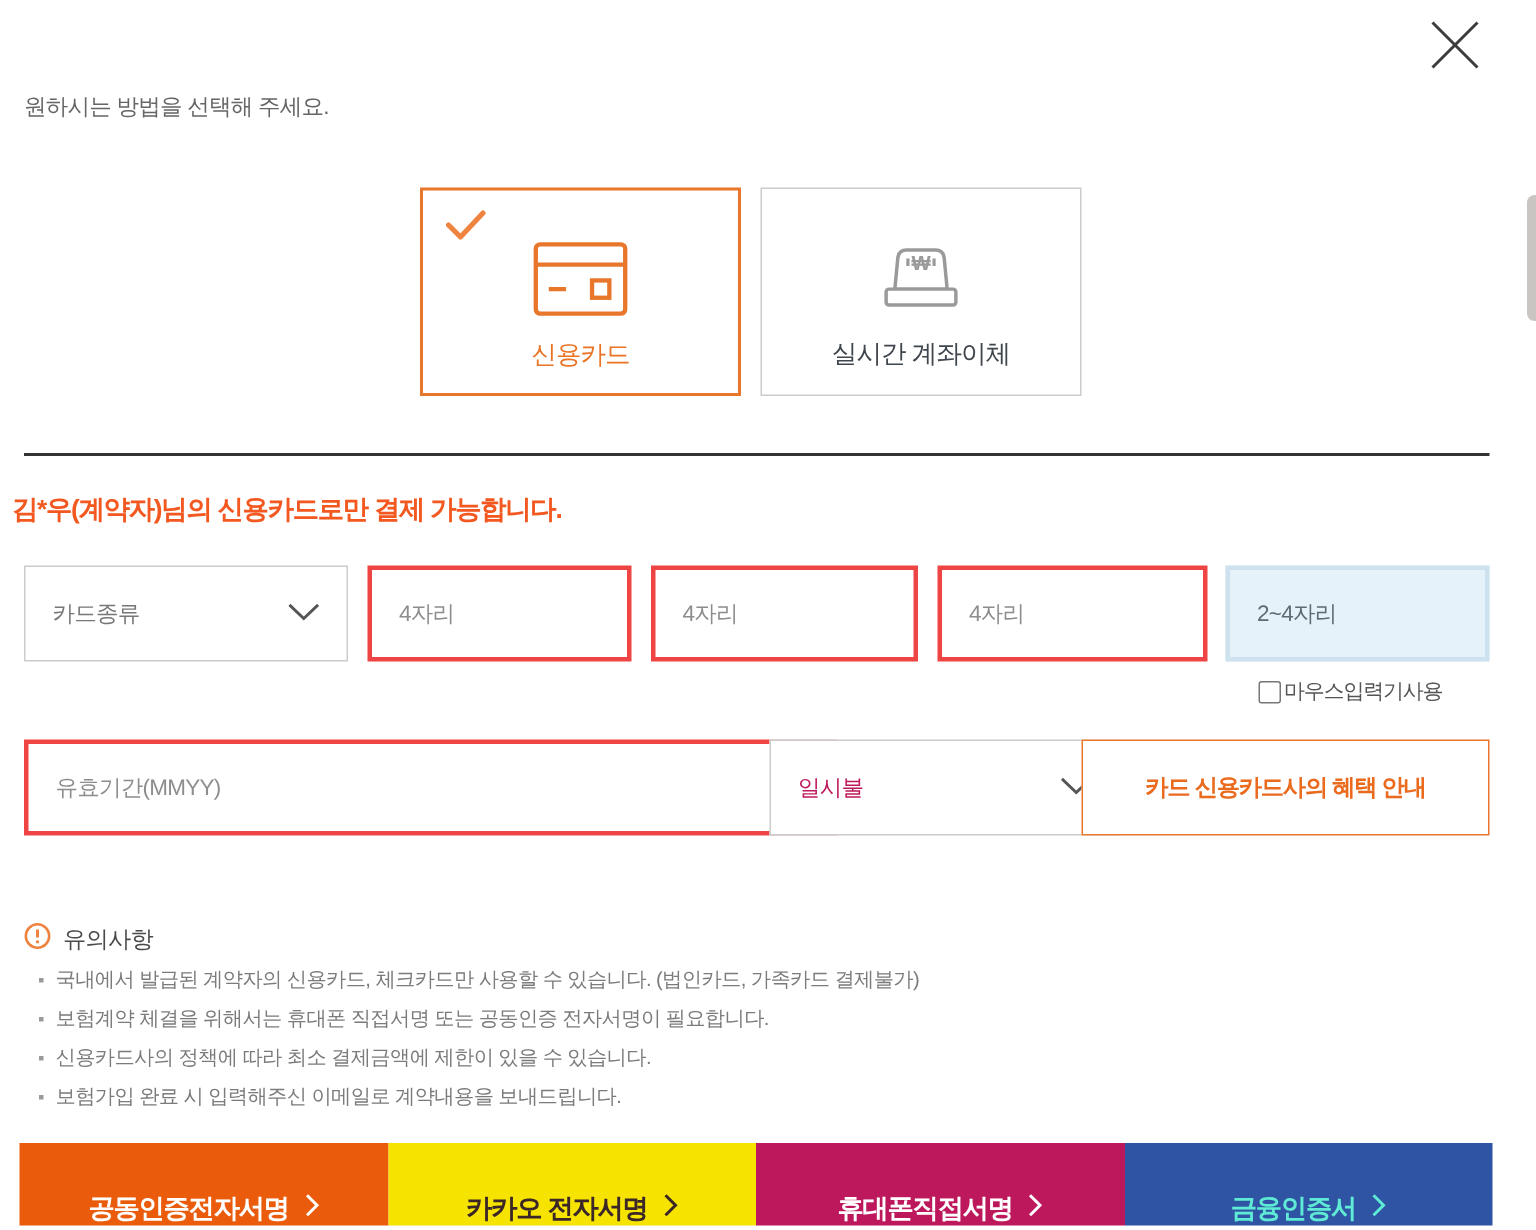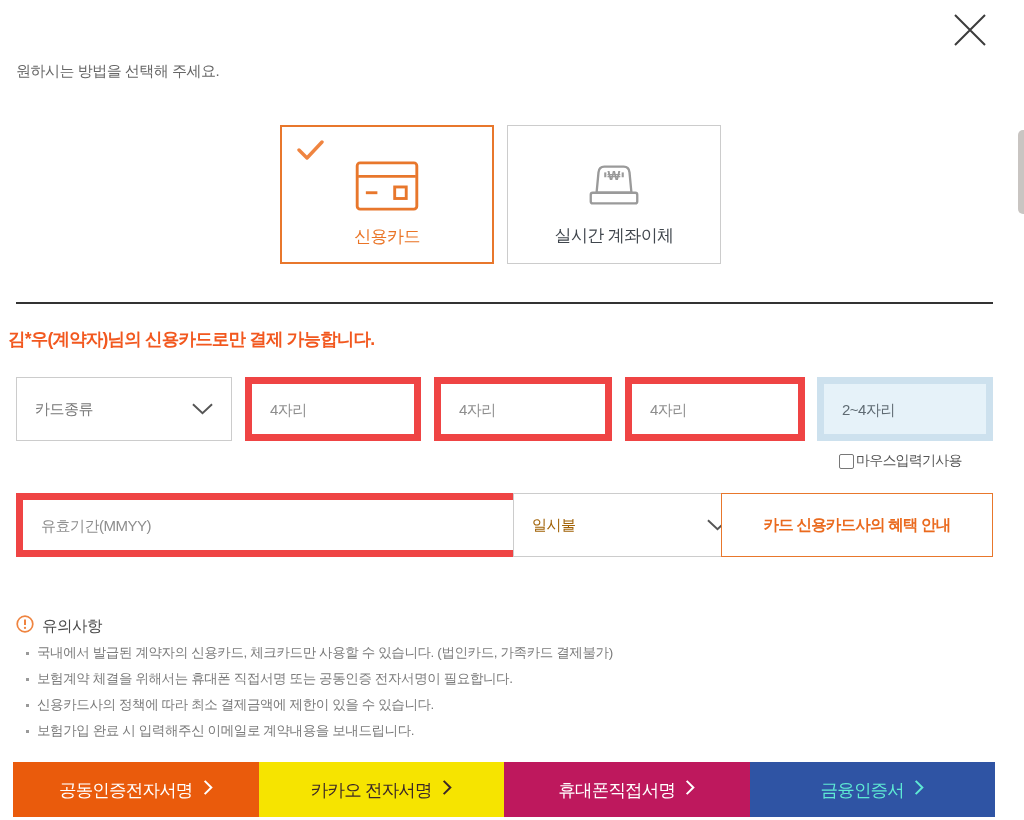--- a/index.html
+++ b/index.html
@@ -24,21 +24,21 @@
   .card .check { position:absolute; left:15px; top:13px; }
 
   .divider { position:absolute; left:16px; top:302px; width:977px; height:2px; background:#333; }
 
   .notice { position:absolute; left:8px; top:327px; font-size:17.5px; font-weight:700;
     color:#f2581f; letter-spacing:-0.8px; }
 
   .fbox { position:absolute; height:64px; top:377px; border:1px solid #ccc; background:#fff;
     display:flex; align-items:center; padding:0 18px; font-size:15px; letter-spacing:-0.5px; }
   .fake-select { justify-content:space-between; color:#777; cursor:pointer; }
-  input.field { position:absolute; height:64px; top:377px; border:7px solid #ef4444; background:#fff;
+  input.field { position:absolute; height:64px; top:377px; border:3px solid #ef4444; background:#fff;
     padding:0 18px; font-size:15px; color:#444; letter-spacing:-0.5px; outline:none; }
   input.field::placeholder { color:#8d8d8d; opacity:1; }
   input.secure { background:#e6f2f9; border-color:#cde1ee; }
   input.secure::placeholder { color:#5f6b73; }
 
   .mouse-row { position:absolute; left:839px; top:452px; display:flex; align-items:center;
     gap:2px; font-size:14px; color:#555; letter-spacing:-0.8px; cursor:pointer; }
   .checkbox { width:15px; height:15px; border:1.6px solid #777; border-radius:2px; background:#fff; }
 
   .row2-top { top:493px !important; }
@@ -47,22 +47,22 @@
     letter-spacing:-0.8px; display:flex; align-items:center; justify-content:center; cursor:pointer; }
 
   .caution-head { position:absolute; left:16px; top:615px; display:flex; align-items:center;
     gap:8px; font-size:15.5px; color:#4a4a4a; letter-spacing:-0.5px; }
   .caution-list { position:absolute; left:26px; top:640px; list-style:none; }
   .caution-list li { display:flex; gap:8px; line-height:26px; font-size:13.5px; color:#7b7b7b;
     letter-spacing:-0.4px; }
   .caution-list .marker { width:3px; height:3px; background:#9a9a9a; margin-top:12px; flex:none; }
 
   .sign-row { position:absolute; left:13px; top:762px; width:982px; height:55px; display:flex; }
-  .sign-btn { flex:1; display:flex; align-items:center; justify-content:center; gap:10px;
-    font-size:17.5px; font-weight:400; letter-spacing:-0.8px; cursor:pointer; }
+  .sign-btn { flex:1; display:flex; align-items:flex-end; justify-content:center; gap:10px;
+    font-size:17.5px; font-weight:700; letter-spacing:-0.8px; cursor:pointer; }
   .sb0 { background:#ea5b0c; color:#fff; }
   .sb1 { background:#f6e400; color:#3b2727; }
   .sb2 { background:#be185d; color:#fff; }
   .sb3 { background:#2f54a4; color:#5eead4; }
 
   .scroll-thumb { position:absolute; right:0; top:130px; width:6px; height:84px;
     background:#c9c5c2; border-radius:5px 0 0 5px; }
 </style>
 </head>
 <body>
@@ -132,21 +132,21 @@
   <input class="field" style="left: 625px; width: 180px;" placeholder="4자리">
   <input class="field secure" style="left: 817px; width: 176px;" placeholder="2~4자리">
 
   <div class="mouse-row">
     <span class="checkbox"></span>
     <span>마우스입력기사용</span>
   </div>
 
   <input class="field row2-top" style="left: 16px; width: 542px;" placeholder="유효기간(MMYY)">
 
-  <div class="fbox fake-select row2-top" style="left:513px; width:234px; color:#a16207;">
+  <div class="fbox fake-select row2-top" style="left:513px; width:234px; color:#be185d;">
     <span>일시불</span>
     <span>
       <svg width="21" height="12" viewBox="0 0 22 12">
           <path d="M1 1 L11 10.5 L21 1" stroke="#555" stroke-width="2" fill="none"></path>
         </svg>
     </span>
   </div>
 
   <button class="benefit-btn">카드 신용카드사의 혜택 안내</button>
 

